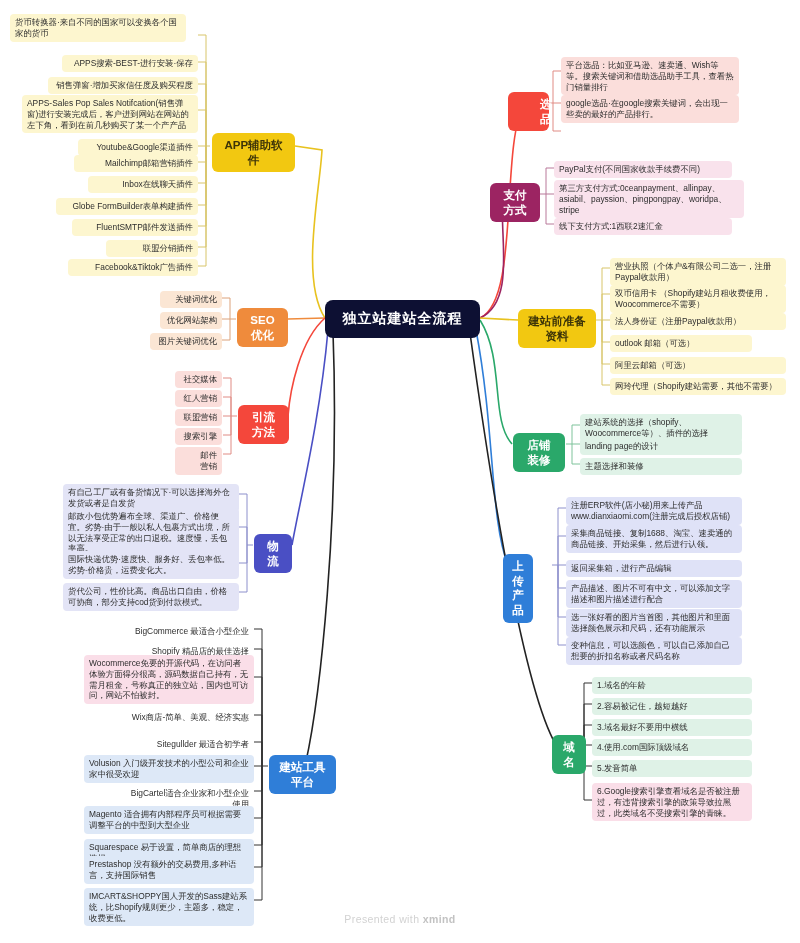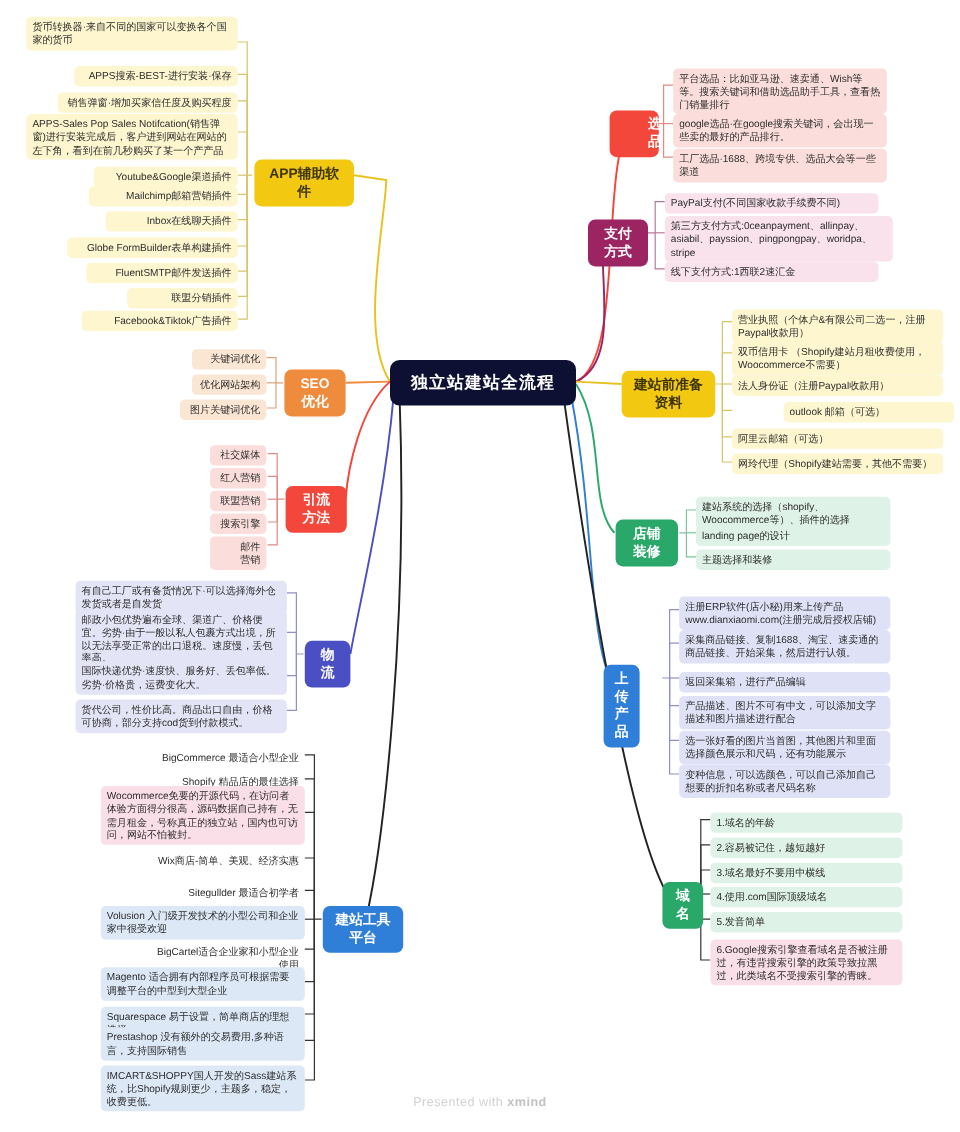--- a/index.html
+++ b/index.html
@@ -161,21 +161,21 @@
       <path d="M584 745 L 584 725 L 592 725"></path>
       <path d="M584 745 L 592 745"></path>
       <path d="M584 745 L 584 766 L 592 766"></path>
       <path d="M584 745 L 584 800 L 592 800"></path>
     </g>
   </svg>
 
   <div class="node central" style="left:325px;top:300px;width:155px;">独立站建站全流程</div>
 
   <div class="node branch" style="left:212px;top:133px;width:83px;background:#f2c811;color:#3d3408;">APP辅助软件</div>
-  <div class="node leaf" style="left:22px;top:14px;width:176px;background:#fdf6cf;">货币转换器·来自不同的国家可以变换各个国家的货币</div>
+  <div class="node leaf" style="left:10px;top:14px;width:176px;background:#fdf6cf;">货币转换器·来自不同的国家可以变换各个国家的货币</div>
   <div class="node leaf" style="left:62px;top:55px;width:136px;background:#fdf6cf;text-align:right;">APPS搜索-BEST-进行安装·保存</div>
   <div class="node leaf" style="left:48px;top:77px;width:150px;background:#fdf6cf;text-align:right;">销售弹窗·增加买家信任度及购买程度</div>
   <div class="node leaf" style="left:22px;top:95px;width:176px;background:#fdf6cf;">APPS-Sales Pop Sales Notifcation(销售弹窗)进行安装完成后，客户进到网站在网站的左下角，看到在前几秒购买了某一个产产品</div>
   <div class="node leaf" style="left:78px;top:139px;width:120px;background:#fdf6cf;text-align:right;">Youtube&amp;Google渠道插件</div>
   <div class="node leaf" style="left:74px;top:155px;width:124px;background:#fdf6cf;text-align:right;">Mailchimp邮箱营销插件</div>
   <div class="node leaf" style="left:88px;top:176px;width:110px;background:#fdf6cf;text-align:right;">Inbox在线聊天插件</div>
   <div class="node leaf" style="left:56px;top:198px;width:142px;background:#fdf6cf;text-align:right;">Globe FormBuilder表单构建插件</div>
   <div class="node leaf" style="left:72px;top:219px;width:126px;background:#fdf6cf;text-align:right;">FluentSMTP邮件发送插件</div>
   <div class="node leaf" style="left:106px;top:240px;width:92px;background:#fdf6cf;text-align:right;">联盟分销插件</div>
   <div class="node leaf" style="left:68px;top:259px;width:130px;background:#fdf6cf;text-align:right;">Facebook&amp;Tiktok广告插件</div>
@@ -207,32 +207,31 @@
   <div class="node leaf" style="left:84px;top:755px;width:170px;background:#dde8f7;">Volusion 入门级开发技术的小型公司和企业家中很受欢迎</div>
   <div class="node leaf" style="left:120px;top:785px;width:134px;background:transparent;text-align:right;">BigCartel适合企业家和小型企业使用</div>
   <div class="node leaf" style="left:84px;top:806px;width:170px;background:#dde8f7;">Magento 适合拥有内部程序员可根据需要调整平台的中型到大型企业</div>
   <div class="node leaf" style="left:84px;top:839px;width:170px;background:#dde8f7;">Squarespace 易于设置，简单商店的理想选择</div>
   <div class="node leaf" style="left:84px;top:856px;width:170px;background:#dde8f7;">Prestashop 没有额外的交易费用,多种语言，支持国际销售</div>
   <div class="node leaf" style="left:84px;top:888px;width:170px;background:#dde8f7;">IMCART&amp;SHOPPY国人开发的Sass建站系统，比Shopify规则更少，主题多，稳定，收费更低。</div>
 
   <div class="node branch" style="left:508px;top:92px;width:39px;background:#f4473b;color:#ffffff;padding-left:32px;">选品</div>
   <div class="node leaf" style="left:561px;top:57px;width:178px;background:#fbdedb;">平台选品：比如亚马逊、速卖通、Wish等等。搜索关键词和借助选品助手工具，查看热门销量排行</div>
   <div class="node leaf" style="left:561px;top:95px;width:178px;background:#fbdedb;">google选品·在google搜索关键词，会出现一些卖的最好的产品排行。</div>
-  <div class="node leaf" style="left:561px;top:124px;width:178px;background:#fbdedb;">工厂选品·1688、跨境专供、选品大会等一些渠道</div>
 
   <div class="node branch" style="left:490px;top:183px;width:50px;background:#9c2462;color:#ffffff;">支付方式</div>
   <div class="node leaf" style="left:554px;top:161px;width:178px;background:#f9e2ec;">PayPal支付(不同国家收款手续费不同)</div>
   <div class="node leaf" style="left:554px;top:180px;width:190px;background:#f9e2ec;">第三方支付方式:0ceanpayment、allinpay、asiabil、payssion、pingpongpay、woridpa、stripe</div>
   <div class="node leaf" style="left:554px;top:218px;width:178px;background:#f9e2ec;">线下支付方式:1西联2速汇金</div>
 
   <div class="node branch" style="left:518px;top:309px;width:78px;background:#f2c811;color:#3d3408;">建站前准备资料</div>
   <div class="node leaf" style="left:610px;top:258px;width:176px;background:#fdf6cf;">营业执照（个体户&amp;有限公司二选一，注册Paypal收款用）</div>
   <div class="node leaf" style="left:610px;top:285px;width:176px;background:#fdf6cf;">双币信用卡 （Shopify建站月租收费使用，Woocommerce不需要）</div>
   <div class="node leaf" style="left:610px;top:313px;width:176px;background:#fdf6cf;">法人身份证（注册Paypal收款用）</div>
-  <div class="node leaf" style="left:610px;top:335px;width:142px;background:#fdf6cf;margin-left:43px;">outlook 邮箱（可选）</div>
+  <div class="node leaf" style="left:610px;top:335px;width:142px;background:#fdf6cf;">outlook 邮箱（可选）</div>
   <div class="node leaf" style="left:610px;top:357px;width:176px;background:#fdf6cf;">阿里云邮箱（可选）</div>
   <div class="node leaf" style="left:610px;top:378px;width:176px;background:#fdf6cf;">网玲代理（Shopify建站需要，其他不需要）</div>
 
   <div class="node branch" style="left:513px;top:433px;width:52px;background:#2aa86a;color:#ffffff;">店铺装修</div>
   <div class="node leaf" style="left:580px;top:414px;width:162px;background:#dff2e7;">建站系统的选择（shopify、Woocommerce等）、插件的选择</div>
   <div class="node leaf" style="left:580px;top:438px;width:162px;background:#dff2e7;">landing page的设计</div>
   <div class="node leaf" style="left:580px;top:458px;width:162px;background:#dff2e7;">主题选择和装修</div>
 
   <div class="node branch" style="left:503px;top:554px;width:30px;background:#2f7ed8;color:#ffffff;">上传产品</div>
   <div class="node leaf" style="left:566px;top:497px;width:176px;background:#dfe2f7;">注册ERP软件(店小秘)用来上传产品 www.dianxiaomi.com(注册完成后授权店铺)</div>

